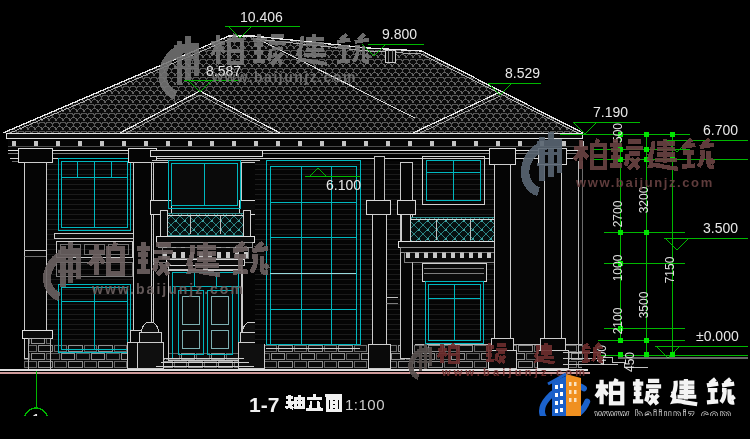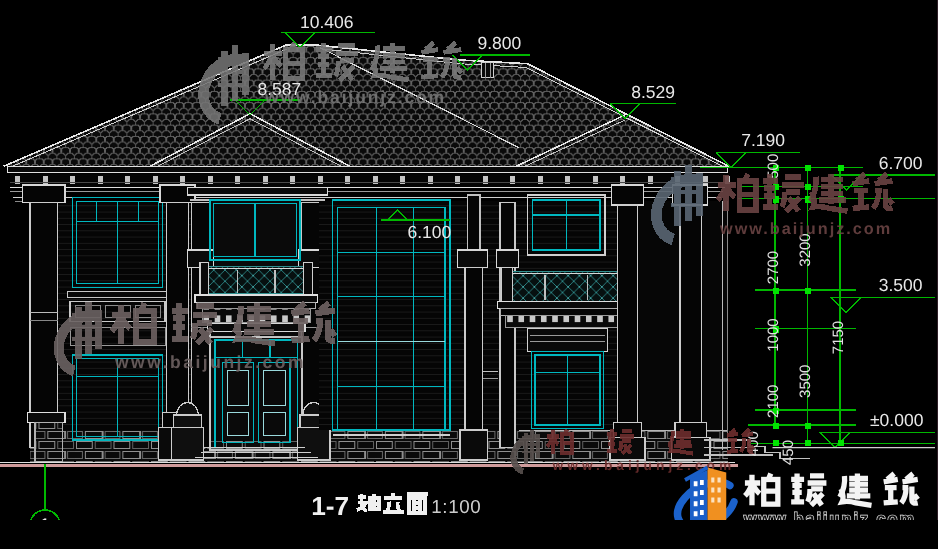--- a/index.html
+++ b/index.html
@@ -1,16 +1,16 @@
 <!DOCTYPE html>
 <html><head>
 <meta charset="utf-8">
 <style>
   html,body{margin:0;padding:0;background:#000;}
-  #c{position:relative;width:750px;height:416px;background:#f9a8d4;overflow:hidden;}
+  #c{position:relative;width:750px;height:416px;background:#22c55e;overflow:hidden;}
   svg{display:block;}
   text{font-family:"Liberation Sans", sans-serif;}
 </style>
 </head>
 <body>
 <div id="c">
 <svg width="750" height="439" viewBox="0 0 750 439" shape-rendering="crispEdges">
 <defs>
 
   <pattern id="tile" width="7" height="9" patternUnits="userSpaceOnUse">

